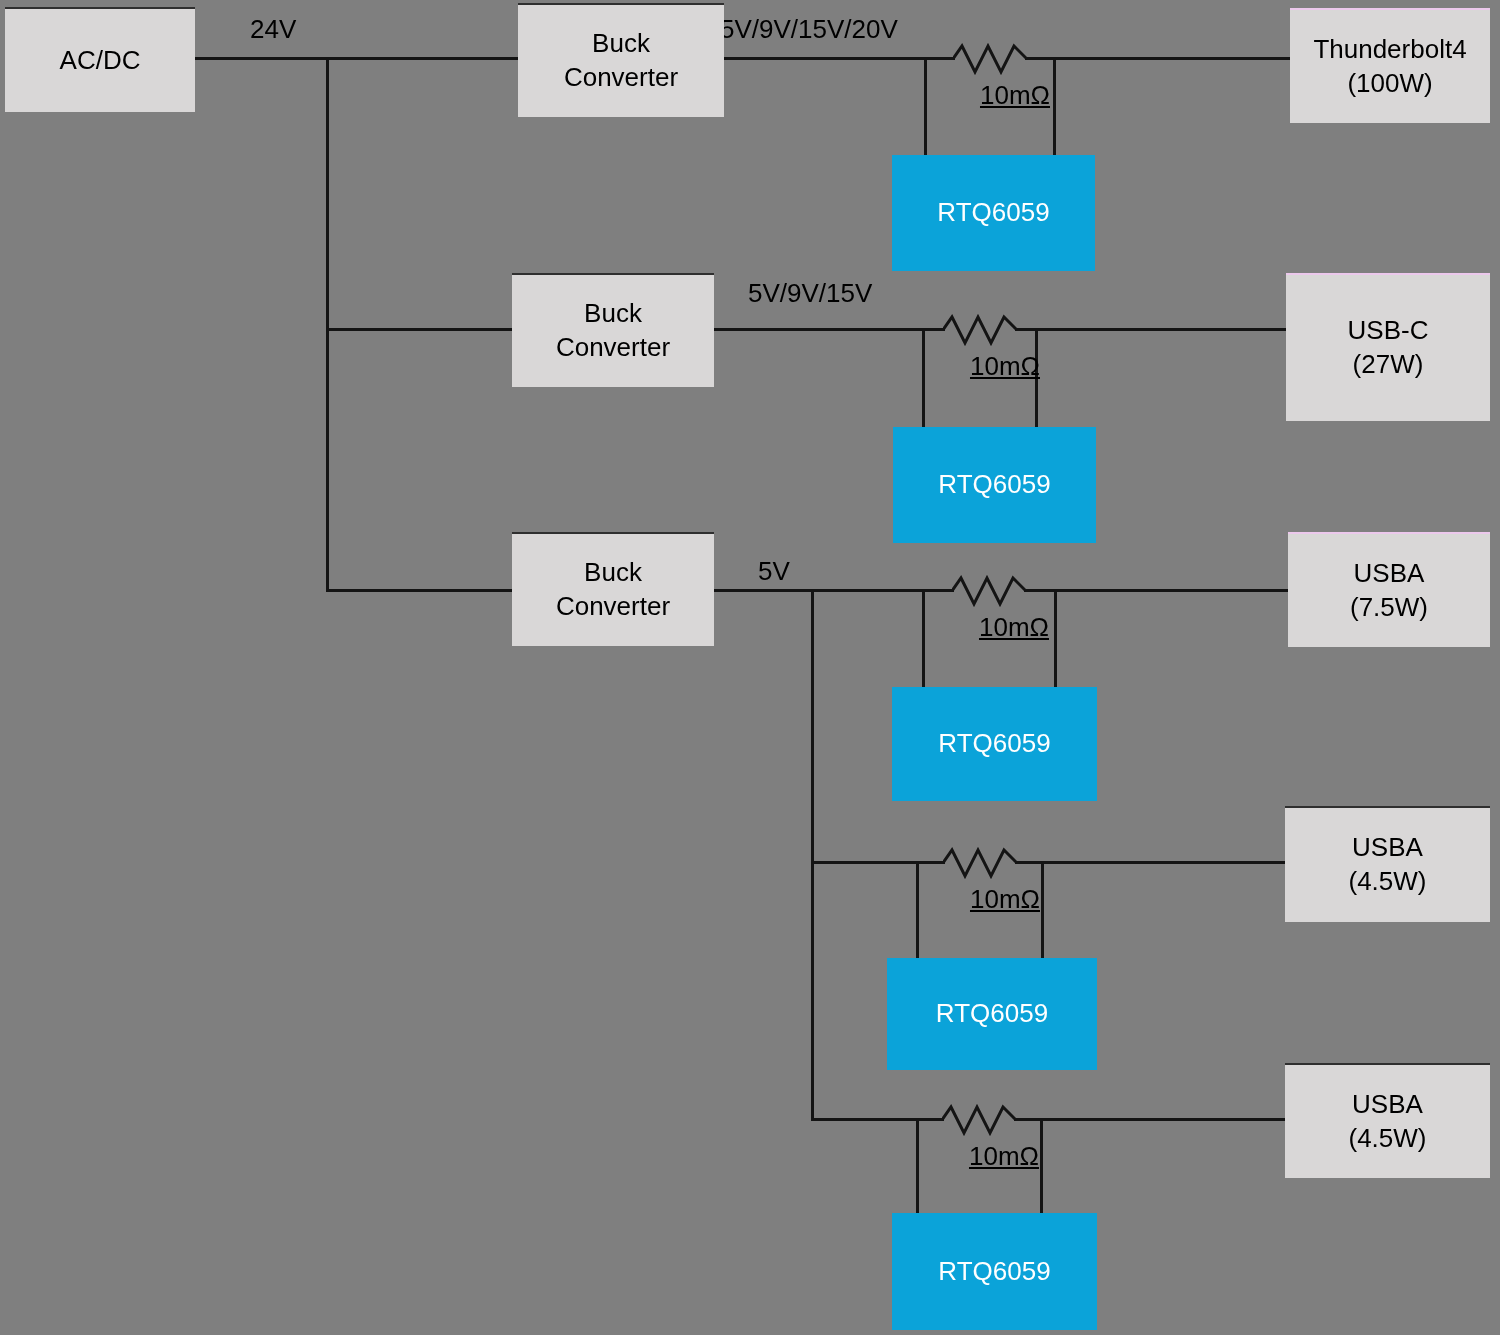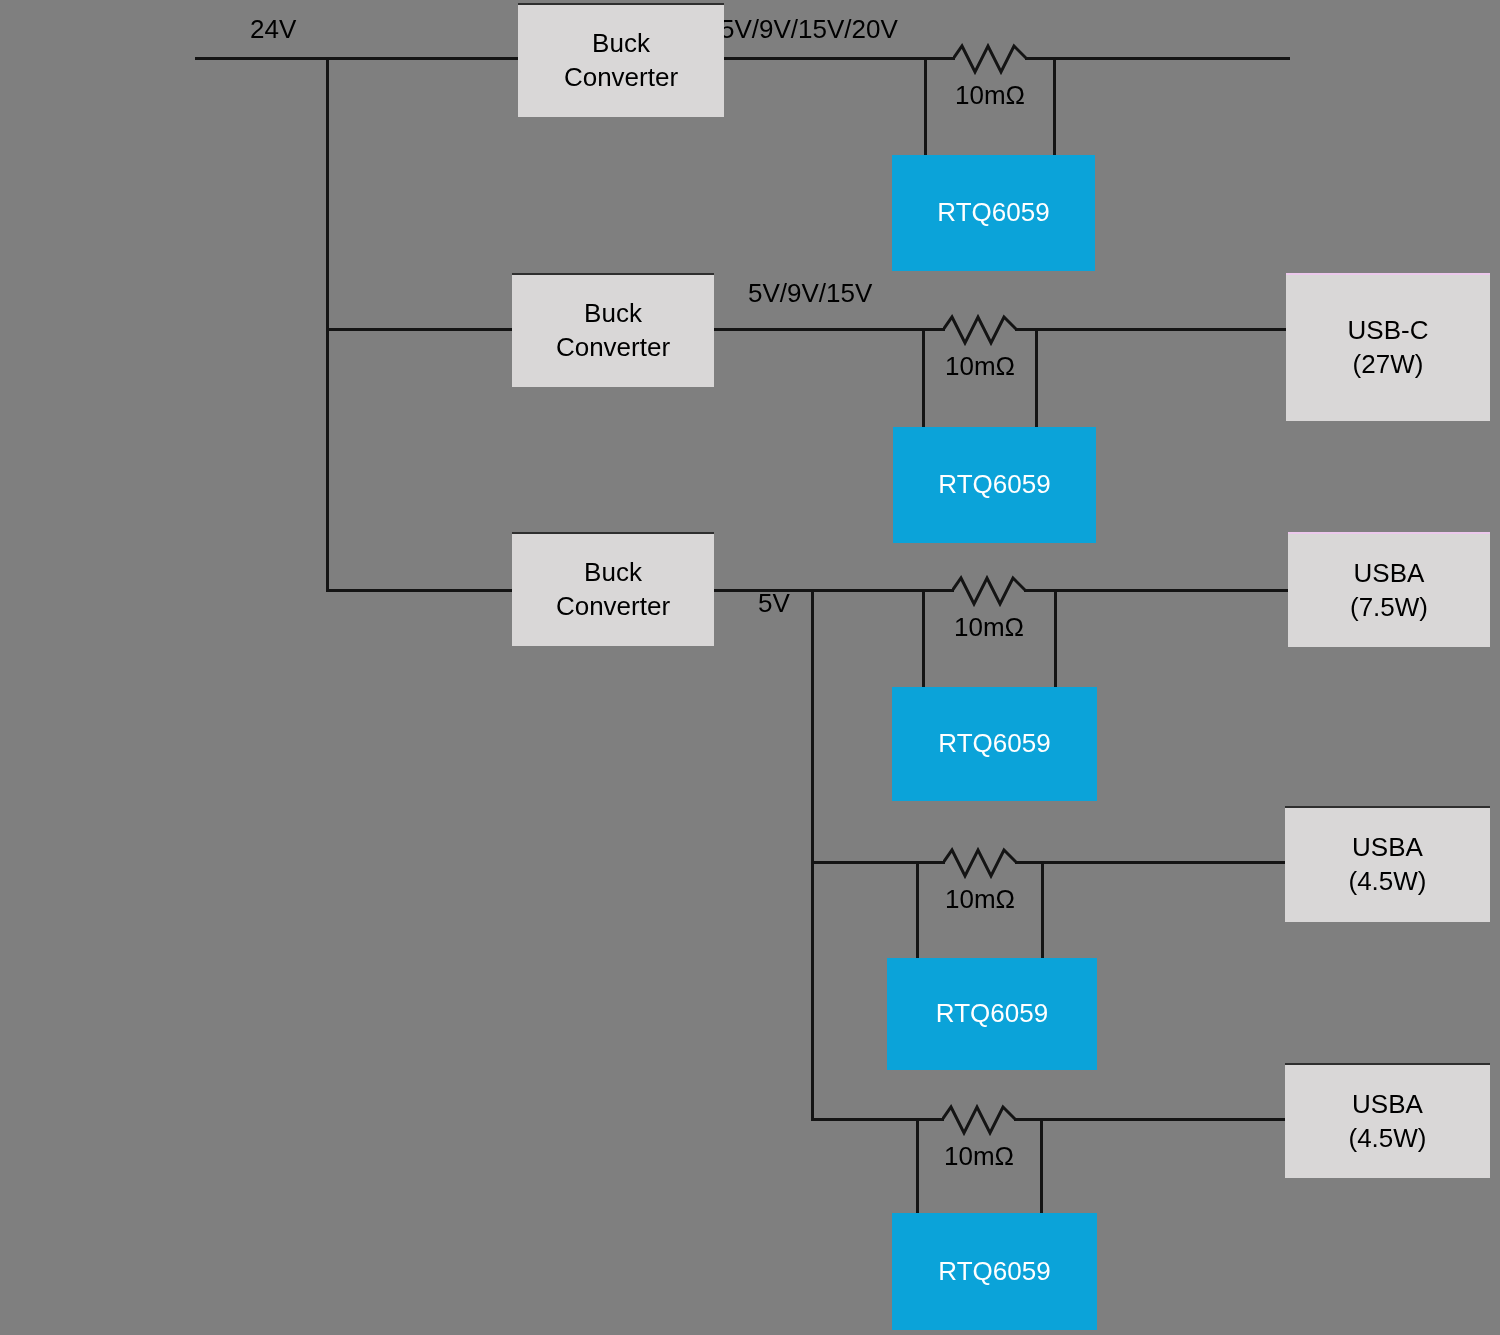--- a/index.html
+++ b/index.html
@@ -13,21 +13,21 @@
     align-items:center; justify-content:center; text-align:center;
     font-size:26px; line-height:1.3; color:var(--text,#000);
   }
   .block.gray { background:var(--block-fill,#d9d7d7); border-top:2px solid var(--dark-edge,#2f2f2f); }
   .block.gray.pinktop { border-top:2px solid var(--pink-edge,#ecc8ec); }
   .block.blue { background:var(--monitor-fill,#0ba3d9); color:var(--monitor-text,#fff); border:none;align-items:center; }
   .wire { position:absolute; background:var(--wire,#141414); }
   .wire.h { height:3px; }
   .wire.v { width:3px; }
   .lbl { position:absolute; font-size:26px; color:var(--text,#000); white-space:nowrap; }
-  .lbl.c { width:120px; text-align:center; }
+  .lbl.c { width:120px; text-align:right;text-decoration:underline; }
   .res { position:absolute; }
   .res polyline { fill:none; stroke:var(--wire,#141414); stroke-width:3; }
 </style>
 </head>
 <body>
 
 <div id="diagram">
 
   <div class="wire h" style="left:195px;top:57px;width:323px"></div>
   <div class="wire h" style="left:724px;top:57px;width:231px"></div>
@@ -71,28 +71,31 @@
   <svg class="res" style="left:943px;top:843px" width="74" height="40" viewBox="0 0 74 40">
       <polyline points="0,20 9,7 22,33 35,7 48,33 61,7 74,20"></polyline>
     </svg>
   <svg class="res" style="left:942px;top:1100px" width="74" height="40" viewBox="0 0 74 40">
       <polyline points="0,20 9,7 22,33 35,7 48,33 61,7 74,20"></polyline>
     </svg>
 
   <div class="lbl" style="left:250px;top:14px">24V</div>
   <div class="lbl" style="left:720px;top:14px">5V/9V/15V/20V</div>
   <div class="lbl" style="left:748px;top:278px">5V/9V/15V</div>
-  <div class="lbl" style="left:758px;top:588px">5V</div>
+  <div class="lbl" style="left:758px;top:556px">5V</div>
 
   <div class="lbl c" style="left:930px;top:80px">10mΩ</div>
   <div class="lbl c" style="left:920px;top:351px">10mΩ</div>
   <div class="lbl c" style="left:929px;top:612px">10mΩ</div>
   <div class="lbl c" style="left:920px;top:884px">10mΩ</div>
   <div class="lbl c" style="left:919px;top:1141px">10mΩ</div>
 
+  <div class="block gray" style="left:5px;top:7px;width:190px;height:105px">
+    <span>AC/DC</span>
+  </div>
 
   <div class="block gray" style="left:518px;top:3px;width:206px;height:114px">
     <span>Buck</span>
     <span>Converter</span>
   </div>
   <div class="block gray" style="left:512px;top:273px;width:202px;height:114px">
     <span>Buck</span>
     <span>Converter</span>
   </div>
   <div class="block gray" style="left:512px;top:532px;width:202px;height:114px">
@@ -109,20 +112,24 @@
   <div class="block blue" style="left:892px;top:687px;width:205px;height:114px">
     <span>RTQ6059</span>
   </div>
   <div class="block blue" style="left:887px;top:958px;width:210px;height:112px">
     <span>RTQ6059</span>
   </div>
   <div class="block blue" style="left:892px;top:1213px;width:205px;height:117px">
     <span>RTQ6059</span>
   </div>
 
+  <div class="block gray pinktop" style="left:1290px;top:8px;width:200px;height:115px">
+    <span>Thunderbolt4</span>
+    <span>(100W)</span>
+  </div>
   <div class="block gray pinktop" style="left:1286px;top:273px;width:204px;height:148px">
     <span>USB-C</span>
     <span>(27W)</span>
   </div>
   <div class="block gray pinktop" style="left:1288px;top:532px;width:202px;height:115px">
     <span>USBA</span>
     <span>(7.5W)</span>
   </div>
   <div class="block gray" style="left:1285px;top:806px;width:205px;height:116px">
     <span>USBA</span>

